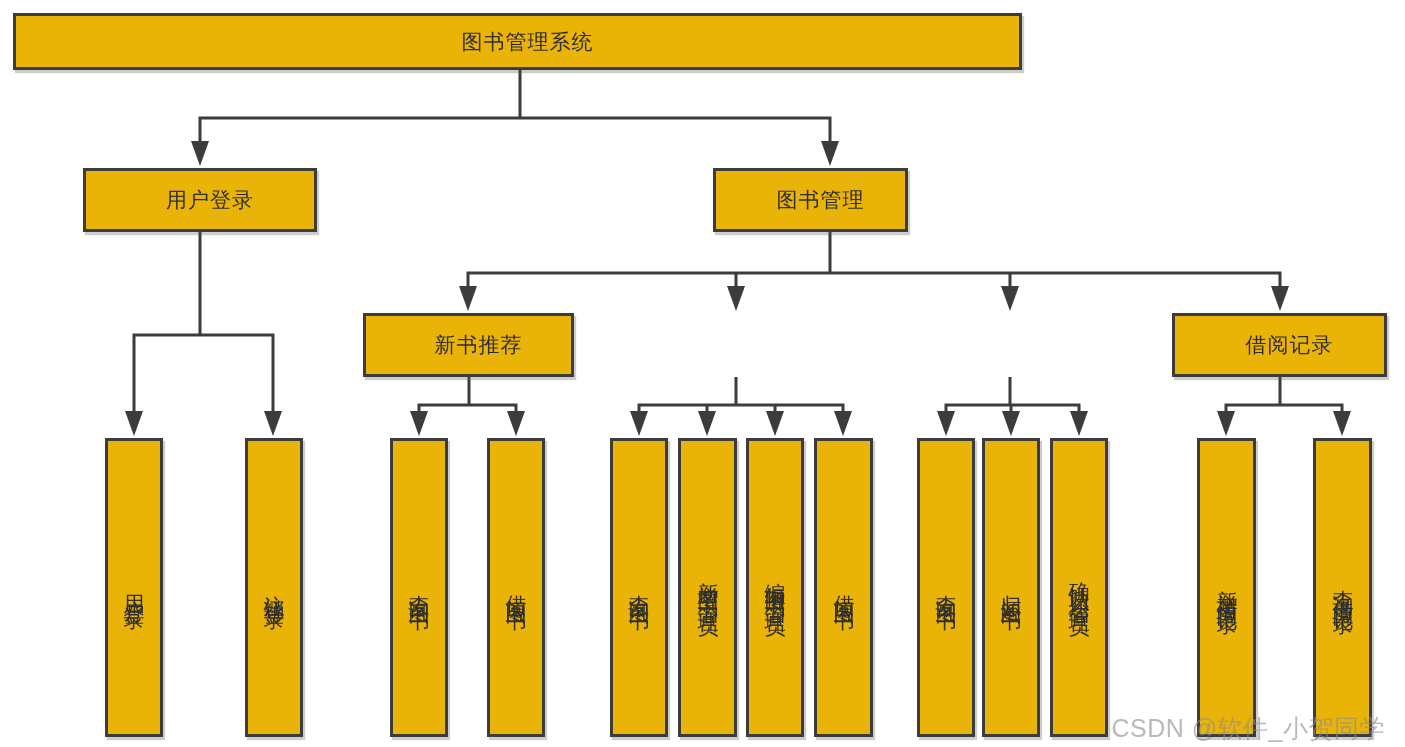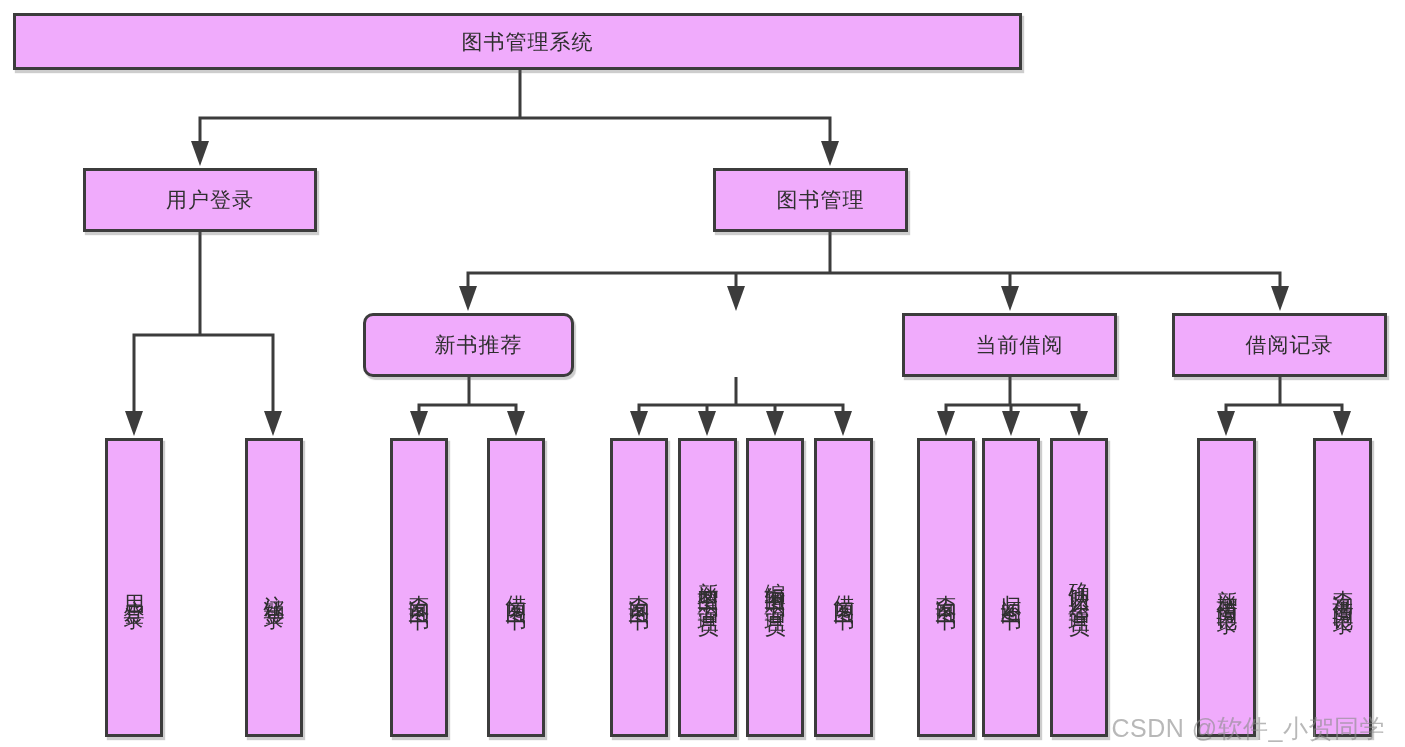--- a/index.html
+++ b/index.html
@@ -13,21 +13,21 @@
     color: #2f2f2f;
   }
   .connectors {
     position: absolute;
     left: 0; top: 0;
     width: 1405px; height: 747px;
   }
   .node {
     position: absolute;
     box-sizing: border-box;
-    background: #f0abfc;
+    background: #eab308;
     border: 3px solid #3c3c3c;
     box-shadow: 2px 3px 1px rgba(90,90,90,0.30);
     padding-left: 20px;
   }
   .hbox {
     display: flex;
     align-items: center;
     justify-content: center;
     font-size: 21px;
     letter-spacing: 1px;
@@ -49,21 +49,21 @@
     font-size: 25px;
     letter-spacing: 0.5px;
     color: rgba(140,140,140,0.62);
     z-index: 5;
     white-space: nowrap;
   }
   
   .n-root      { left: 13px;   top: 13px;  width: 1009px; height: 57px; }
   .n-login     { left: 83px;   top: 168px; width: 234px;  height: 64px; }
   .n-mgmt      { left: 713px;  top: 168px; width: 195px;  height: 64px; }
-  .n-recommend { left: 363px;  top: 313px; width: 211px;  height: 64px; border-radius: 10px; }
+  .n-recommend { left: 363px;  top: 313px; width: 211px;  height: 64px; }
   .n-borrow    { left: 630px;  top: 313px; width: 212px;  height: 64px; }
   .n-current   { left: 902px;  top: 313px; width: 215px;  height: 64px; }
   .n-records   { left: 1172px; top: 313px; width: 215px;  height: 64px; }
   .l-1  { left: 105px;  width: 58px; }
   .l-2  { left: 245px;  width: 58px; }
   .l-3  { left: 390px;  width: 58px; }
   .l-4  { left: 487px;  width: 58px; }
   .l-5  { left: 610px;  width: 58px; }
   .l-6  { left: 678px;  width: 59px; }
   .l-7  { left: 746px;  width: 58px; }
@@ -111,21 +111,20 @@
       <polygon points="1333,411 1351,411 1342,436"></polygon>
     </g>
   </svg>
 
   <div class="node hbox n-root">图书管理系统</div>
 
   <div class="node hbox n-login">用户登录</div>
   <div class="node hbox n-mgmt">图书管理</div>
 
   <div class="node hbox n-recommend">新书推荐</div>
-  <div class="node hbox n-current">当前借阅</div>
   <div class="node hbox n-records">借阅记录</div>
 
   <div class="node vbox l-1">用户登录</div>
   <div class="node vbox l-2">注销登录</div>
 
   <div class="node vbox l-3">查询图书</div>
   <div class="node vbox l-4">借阅图书</div>
 
   <div class="node vbox l-5">查询图书</div>
   <div class="node vbox l-6">新增图书（管理员）</div>

